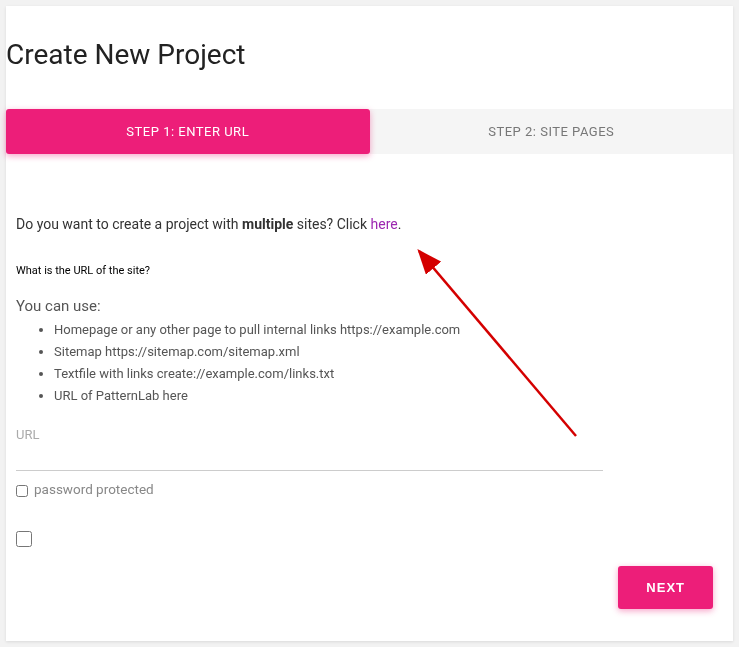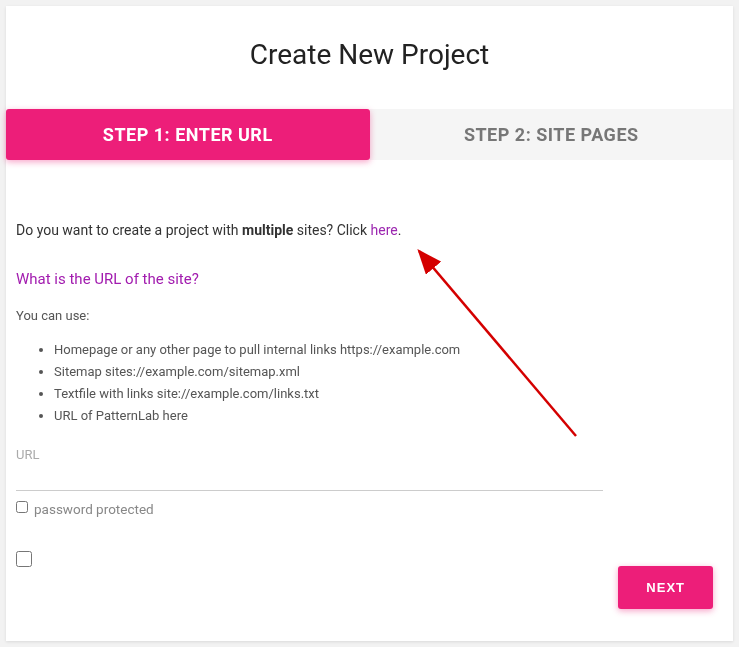--- a/index.html
+++ b/index.html
@@ -15,36 +15,35 @@
       overflow: hidden;
     }
     .card {
       background: #fff;
       margin: 6px;
       box-shadow: 0 1px 3px rgba(0,0,0,0.1);
       height: 635px;
       position: relative;
     }
     .title {
-      text-align: center;
       font-size: 28px;
       font-weight: 400;
       color: #222;
       padding: 32px 0 38px 0;
     }
     .tabs {
       display: flex;
       width: 100%;
     }
     .tab {
       flex: 1;
       text-align: center;
       padding: 15px 4px;
-      font-size: 18px;
-      font-weight: 700;
+      font-size: 13px;
+      font-weight: 400;
       letter-spacing: 0.5px;
       cursor: pointer;
     }
     .tab-active {
       background: #ed1e79;
       color: #fff;
       border-radius: 3px;
       box-shadow: 0 2px 6px rgba(237,30,121,0.4);
       position: relative;
       z-index: 2;
@@ -61,28 +60,28 @@
       color: #333;
       margin-bottom: 32px;
       margin-top: 12px;
     }
     .prompt .link {
       color: #9c27b0;
       text-decoration: none;
       cursor: pointer;
     }
     .question {
-      font-size: 15px;
-      color: #a21caf;
+      font-size: 11px;
+      color: #000000;
       margin-bottom: 20px;
     }
     .youcanuse {
-      font-size: 13px;
+      font-size: 15px;
       color: #555;
-      margin-bottom: 16px;
+      margin-bottom: 4px;
     }
     .bullets {
       list-style: disc;
       padding-left: 38px;
       margin-bottom: 20px;
     }
     .bullets li {
       font-size: 13px;
       color: #555;
       line-height: 1.7;
@@ -97,21 +96,21 @@
       border: none;
       border-bottom: 1px solid #ccc;
       font-size: 14px;
       padding: 4px 0 6px 0;
       outline: none;
       margin-bottom: 10px;
       background: transparent;
     }
     .checkbox-row {
       display: flex;
-      align-items: flex-start;
+      align-items: flex-end;
       font-size: 13.5px;
       color: #888;
       margin-bottom: 8px;
     }
     .checkbox-row input[type="checkbox"] {
       margin-right: 6px;
     }
     .checkbox-small {
       width: 12px;
       height: 12px;
@@ -157,22 +156,22 @@
   <div class="content">
     <p class="prompt">
       <span>Do you want to create a project with </span><strong>multiple</strong><span> sites? Click </span><a class="link">here</a><span>.</span>
     </p>
 
     <p class="question">What is the URL of the site?</p>
 
     <p class="youcanuse">You can use:</p>
     <ul class="bullets">
       <li>Homepage or any other page to pull internal links https://example.com</li>
-      <li>Sitemap sites://example.com/sitemap.xml</li>
-      <li>Textfile with links site://example.com/links.txt</li>
+      <li>Sitemap https://sitemap.com/sitemap.xml</li>
+      <li>Textfile with links create://example.com/links.txt</li>
       <li>URL of PatternLab here</li>
     </ul>
 
     <div class="url-label">URL</div>
     <input type="text" class="url-input" style="">
 
     <div class="checkbox-row">
       <input type="checkbox" class="checkbox-small" style="">
       <span>password protected</span>
     </div>

